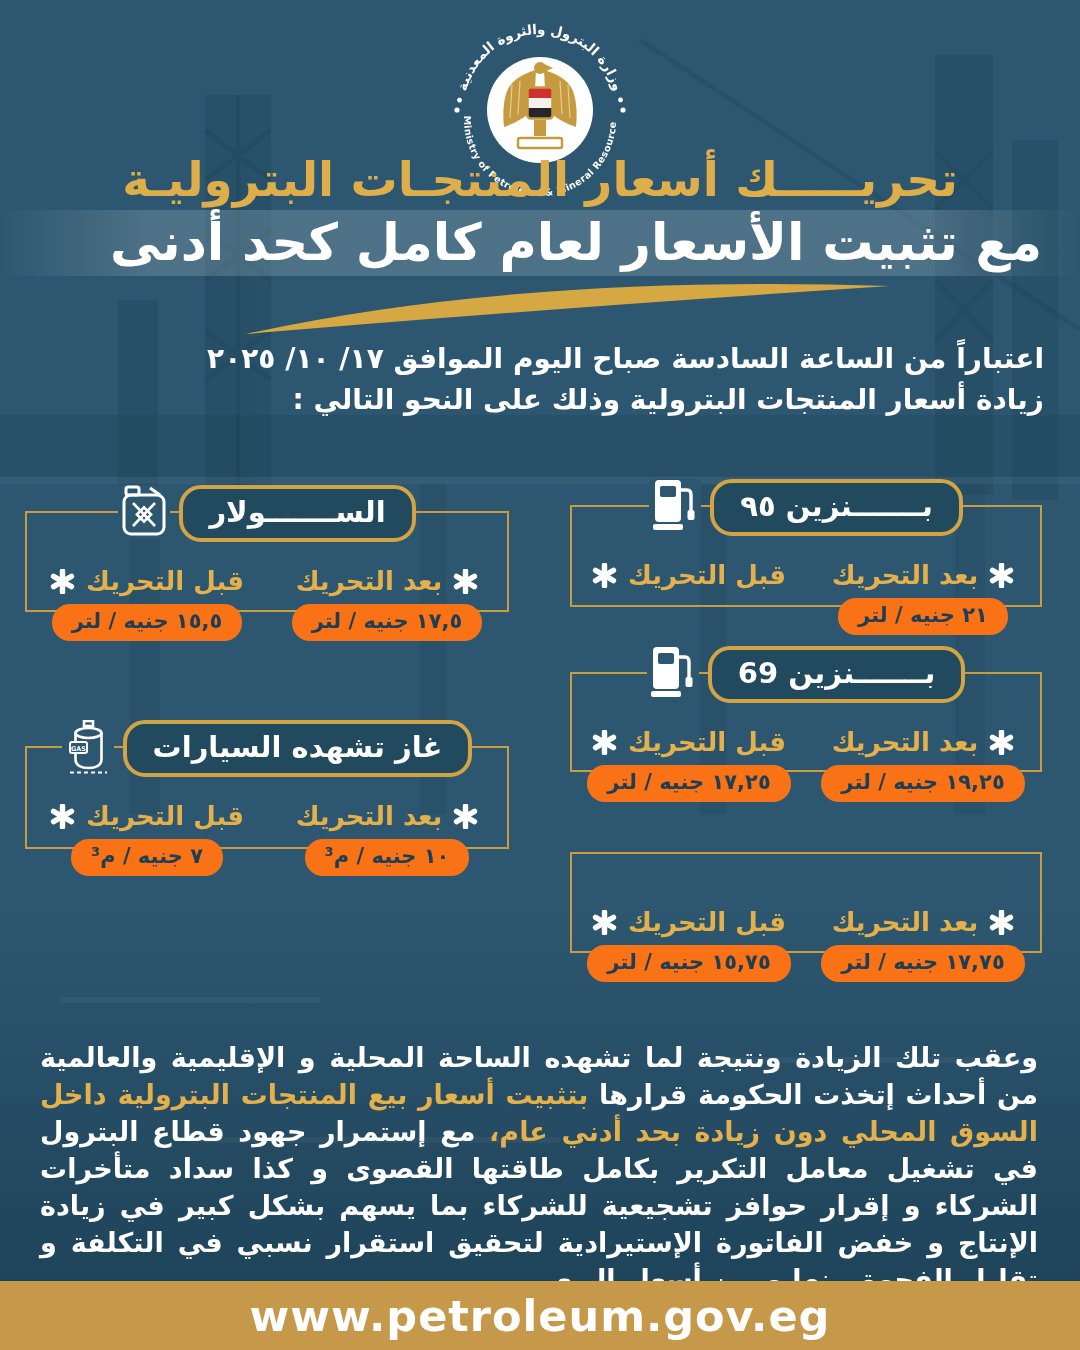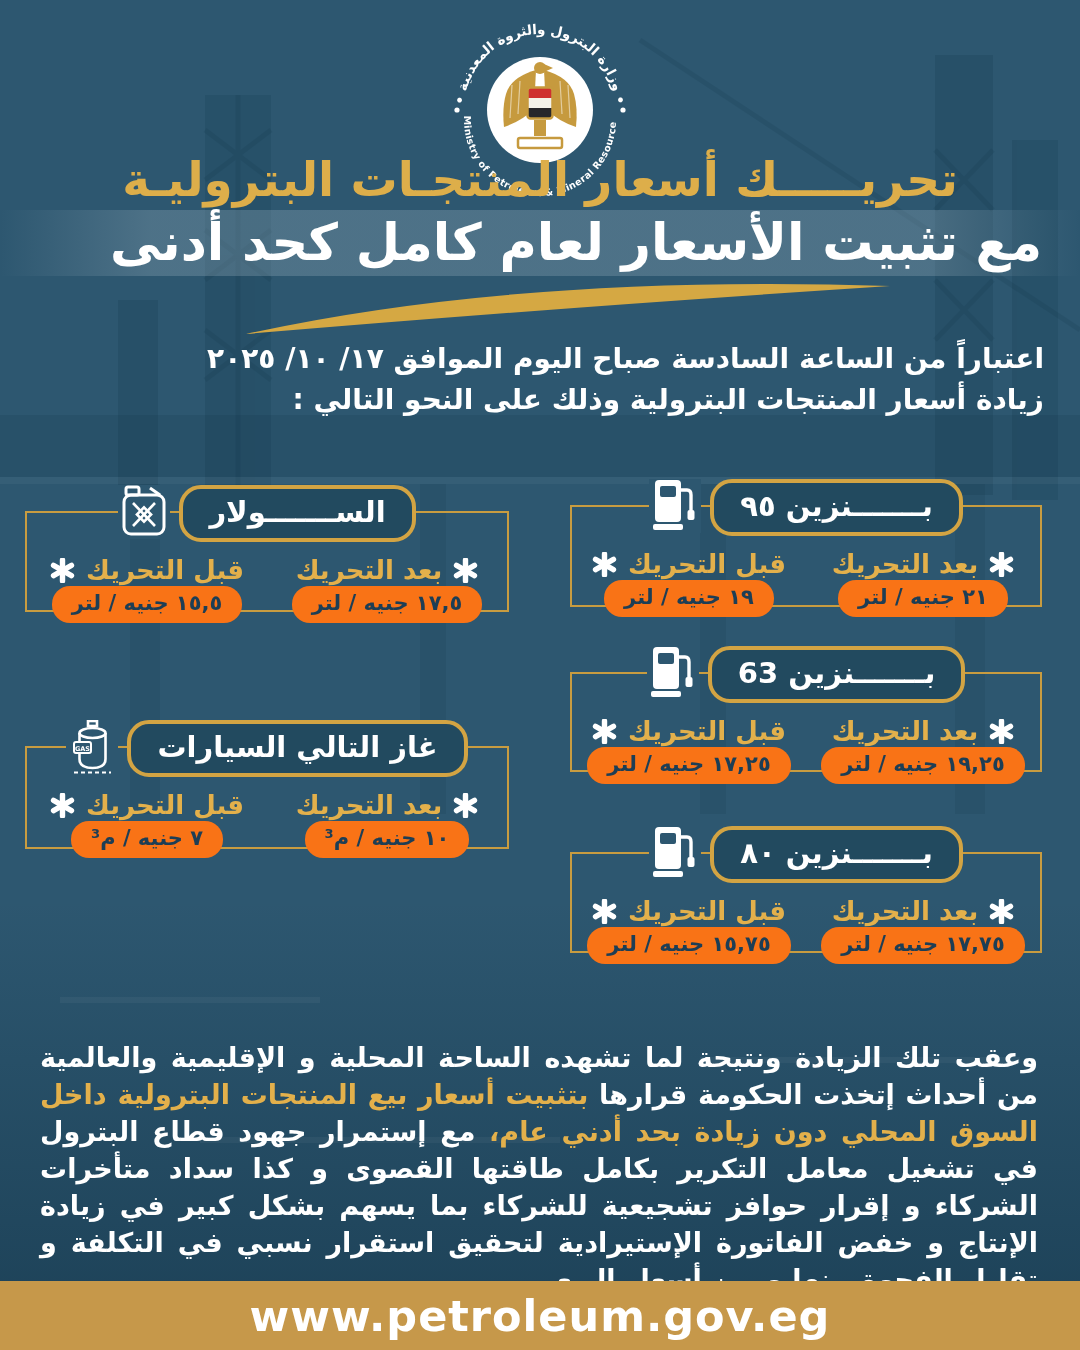--- a/index.html
+++ b/index.html
@@ -43,21 +43,21 @@
     line-height:1.25;white-space:nowrap;
   }
   .fuel-icon{
     height:54px;min-width:48px;background:#2d5770;
     display:flex;justify-content:center;padding:0 2px;
   }
   .fuel-body{
     position:absolute;top:42px;left:0;right:0;
     display:flex;direction:rtl;
   }
-  .fuel-col{flex:1;display:flex;flex-direction:column;align-items:center;gap:1px;}
+  .fuel-col{flex:1;display:flex;flex-direction:column;align-items:center;gap:8px;margin-top:11px;}
   .label-row{
     display:flex;align-items:center;gap:11px;direction:rtl;
     font-size:26px;font-weight:bold;color:#e3b04b;white-space:nowrap;
   }
   .ast-icon{width:25px;height:25px;flex:0 0 auto;}
   .price-pill{
     background:#f97316;color:#1d3e55;font-weight:bold;font-size:21px;
     padding:4px 20px 6px;border-radius:18px;white-space:nowrap;line-height:1.3;
   }
   
@@ -246,28 +246,27 @@
         <div class="label-row">
           <span>قبل التحريك</span>
           <svg class="ast-icon" viewBox="0 0 24 24">
               <g stroke="#ffffff" stroke-width="5.2" stroke-linecap="round">
                 <line x1="12" y1="2" x2="12" y2="22"></line>
                 <line x1="3.4" y1="7" x2="20.6" y2="17"></line>
                 <line x1="3.4" y1="17" x2="20.6" y2="7"></line>
               </g>
             </svg>
         </div>
-        <div class="price-pill">١٩ جنيه / لتر</div>
       </div>
     </div>
   </div>
 
   <div class="fuel-box" style="left:570px;top:672px;width:468px;height:96px">
     <div class="fuel-header">
-      <div class="fuel-pill">بـــــــنزين 63</div>
+      <div class="fuel-pill">بـــــــنزين 69</div>
       <div class="fuel-icon">
         <svg width="44" height="52" viewBox="0 0 44 52">
           <rect x="2" y="1" width="26" height="42" rx="4" fill="#ffffff"></rect>
           <rect x="7" y="7" width="16" height="11" rx="2" fill="#2d5770"></rect>
           <rect x="0" y="45" width="30" height="6" rx="2" fill="#ffffff"></rect>
           <path d="M28 11 H34 Q38 11 38 16 V31" stroke="#ffffff" stroke-width="3.4" fill="none"></path>
           <rect x="34.5" y="31" width="7" height="10" rx="2" fill="#ffffff"></rect>
         </svg>
       </div>
     </div>
@@ -296,21 +295,21 @@
               </g>
             </svg>
         </div>
         <div class="price-pill">١٧,٢٥ جنيه / لتر</div>
       </div>
     </div>
   </div>
 
   <div class="fuel-box" style="left:25px;top:746px;width:480px;height:99px">
     <div class="fuel-header">
-      <div class="fuel-pill">غاز التالي السيارات</div>
+      <div class="fuel-pill">غاز تشهده السيارات</div>
       <div class="fuel-icon">
         <svg width="44" height="54" viewBox="0 0 44 54" fill="none" stroke="#ffffff" stroke-width="2.6">
           <rect x="18" y="1" width="9" height="5"></rect>
           <ellipse cx="22.5" cy="13" rx="13" ry="5"></ellipse>
           <path d="M9.5 13 V39 Q9.5 48 22.5 48 Q35.5 48 35.5 39 V13"></path>
           <rect x="4" y="22" width="17" height="11" rx="2" fill="#2d5770" stroke-width="2"></rect>
           <text x="12.5" y="30.5" text-anchor="middle" font-family="DejaVu Sans, sans-serif" font-size="6.5" font-weight="bold" fill="#ffffff" stroke="none">GAS</text>
           <line x1="4" y1="52.5" x2="41" y2="52.5" stroke-dasharray="4 3" stroke-width="2"></line>
         </svg>
       </div>
@@ -339,32 +338,20 @@
                 <line x1="3.4" y1="17" x2="20.6" y2="7"></line>
               </g>
             </svg>
         </div>
         <div class="price-pill">٧ جنيه / م³</div>
       </div>
     </div>
   </div>
 
   <div class="fuel-box" style="left:570px;top:852px;width:468px;height:97px">
-    <div class="fuel-header">
-      <div class="fuel-pill">بـــــــنزين ٨٠</div>
-      <div class="fuel-icon">
-        <svg width="44" height="52" viewBox="0 0 44 52">
-          <rect x="2" y="1" width="26" height="42" rx="4" fill="#ffffff"></rect>
-          <rect x="7" y="7" width="16" height="11" rx="2" fill="#2d5770"></rect>
-          <rect x="0" y="45" width="30" height="6" rx="2" fill="#ffffff"></rect>
-          <path d="M28 11 H34 Q38 11 38 16 V31" stroke="#ffffff" stroke-width="3.4" fill="none"></path>
-          <rect x="34.5" y="31" width="7" height="10" rx="2" fill="#ffffff"></rect>
-        </svg>
-      </div>
-    </div>
     <div class="fuel-body">
       <div class="fuel-col">
         <div class="label-row">
           <svg class="ast-icon" viewBox="0 0 24 24">
               <g stroke="#ffffff" stroke-width="5.2" stroke-linecap="round">
                 <line x1="12" y1="2" x2="12" y2="22"></line>
                 <line x1="3.4" y1="7" x2="20.6" y2="17"></line>
                 <line x1="3.4" y1="17" x2="20.6" y2="7"></line>
               </g>
             </svg>

